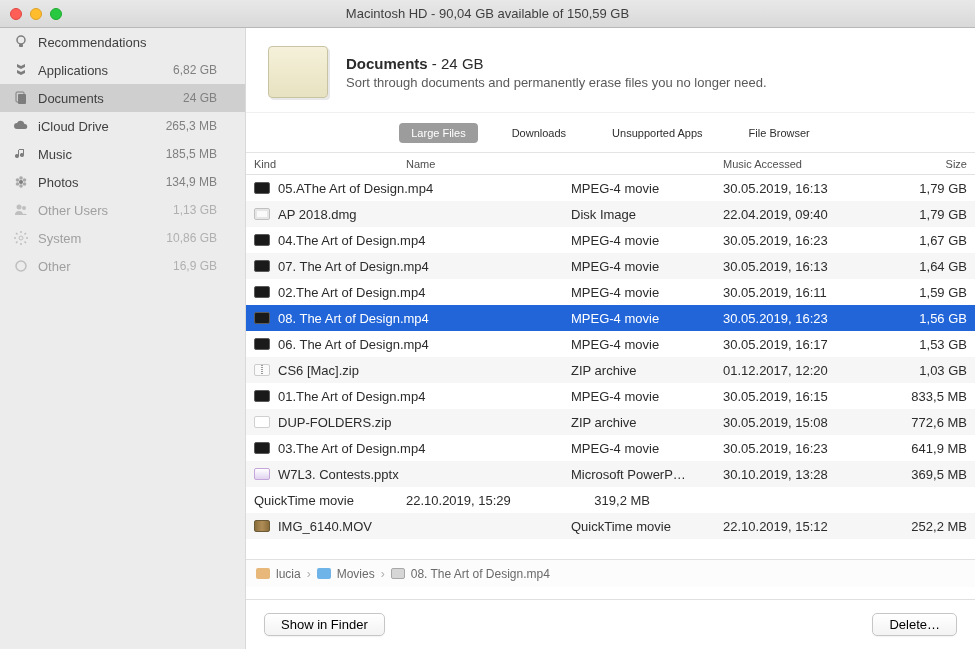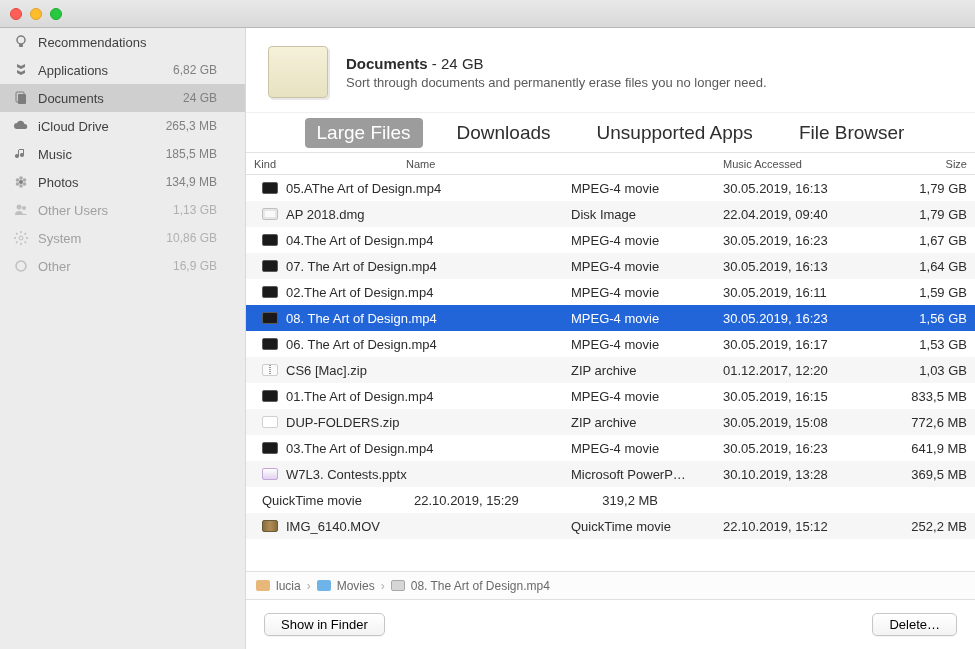--- a/index.html
+++ b/index.html
@@ -29,63 +29,64 @@
 
 .header-panel { padding: 18px 22px 14px 22px; display: flex; align-items: center; gap: 18px; border-bottom: 1px solid #f0f0f0; }
 .folder-icon-lg { width: 60px; height: 52px; background: linear-gradient(#f5f1da, #e7e2c0); border: 1px solid #c8c3a3; border-radius: 4px; position: relative; box-shadow: 2px 2px 0 #e8e8e8; }
 .folder-icon-lg::before { content: ""; position: absolute; left: -6px; top: -6px; width: 60px; height: 52px; background: linear-gradient(#f5f1da, #e7e2c0); border: 1px solid #c8c3a3; border-radius: 4px; z-index: -1; }
 .header-text { flex: 1; }
 .header-title { font-size: 15px; color: #2c2c2c; }
 .header-title b { font-weight: 700; }
 .header-sub { font-size: 13px; color: #5a5a5a; margin-top: 3px; }
 
 .tabs { height: 40px; display: flex; align-items: center; justify-content: center; gap: 22px; border-bottom: 1px solid #e3e3e3; }
-.tab { font-size: 19px; color: #2e2e2e; padding: 4px 12px; border-radius: 4px; cursor: default; }
+.tab { font-size: 11px; color: #2e2e2e; padding: 4px 12px; border-radius: 4px; cursor: default; }
 .tab.active { background: #9c9c9c; color: #fff; }
 
 .table-wrap { flex: 1; overflow: auto; }
 .thead { display: flex; height: 22px; background: #fff; border-bottom: 1px solid #e1e1e1; font-size: 11px; color: #4f4f4f; }
 .th, .td { display: flex; align-items: center; padding: 0 8px; }
 .col-name { flex: 1; min-width: 0; }
 .col-kind { width: 152px; }
 .col-date { width: 164px; }
 .col-size { width: 96px; justify-content: flex-end; }
-.tbody .row { display: flex; height: 26px; font-size: 13px; color: #2c2c2c; padding-left: 8px; }
+.tbody .row { display: flex; height: 26px; font-size: 13px; color: #2c2c2c; }
 .tbody .row:nth-child(even) { background: #f6f6f6; }
 .tbody .row.selected { background: #2165d9; color: #fff; }
 .file-icon { width: 16px; height: 12px; margin-right: 8px; flex-shrink: 0; display: inline-block; border-radius: 2px; }
 .fi-video { background: #1a1a1a; border: 1px solid #5a5a5a; }
 .fi-dmg { background: #fafafa; border: 1px solid #c0c0c0; box-shadow: inset 0 0 0 2px #e6e6e6; }
 .fi-zip { background: #fafafa; border: 1px solid #ccc; position: relative; }
 .fi-zip::after { content: ""; position: absolute; left: 6px; top: 0; bottom: 0; width: 2px; background: repeating-linear-gradient(#999 0 1px, transparent 1px 2px); }
 .fi-doc { background: #fff; border: 1px solid #d0d0d0; }
 .fi-pptx { background: linear-gradient(#fff, #e0d3f0); border: 1px solid #c5a6db; }
 .fi-mov { background: linear-gradient(90deg, #8a6d3b, #b08d57, #8a6d3b); border: 1px solid #6b5a36; }
 .td.col-name { overflow: hidden; white-space: nowrap; text-overflow: ellipsis; }
 .td.col-kind { overflow: hidden; white-space: nowrap; text-overflow: ellipsis; }
 
 .breadcrumb { height: 28px; border-top: 1px solid #e1e1e1; display: flex; align-items: center; padding: 0 10px; font-size: 12px; color: #6a6a6a; gap: 6px; background: #fcfcfc; }
 .bc-sep { color: #b0b0b0; }
 .bc-icon { width: 14px; height: 11px; display: inline-block; border-radius: 2px; }
 .bc-home { background: #e8b87a; }
 .bc-folder { background: #6fb4e8; }
 .bc-file { background: #d6d6d6; border: 1px solid #a8a8a8; }
 
-.footer { height: 50px; border-top: 1px solid #e0e0e0; display: flex; align-items: center; padding: 12px 18px; justify-content: space-between; background: #fff; }
+.footer { height: 50px; border-top: 1px solid #e0e0e0; display: flex; align-items: center; padding: 12px 18px; justify-content: space-between; background: #fff; margin-top: 12px; }
 .btn { font-size: 13px; padding: 3px 16px; background: linear-gradient(#fff, #f3f3f3); border: 1px solid #c6c6c6; border-radius: 5px; cursor: default; box-shadow: 0 1px 1px rgba(0,0,0,0.05); }
 </style>
 </head>
 <body>
 
 <div class="titlebar">
   <div class="traffic-lights">
     <div class="tl red"></div>
     <div class="tl yellow"></div>
     <div class="tl green"></div>
   </div>
+  <div class="title">Macintosh HD - 90,04 GB available of 150,59 GB</div>
 </div>
 
 <div class="window-body">
   <div class="sidebar" id="sidebar">
       <div class="sb-item">
         <span class="sb-icon">
           <svg viewBox="0 0 16 16" width="16" height="16" fill="currentColor">
             <circle cx="8" cy="6" r="4" fill="none" stroke="currentColor" stroke-width="1.5"></circle>
             <rect x="6" y="10" width="4" height="3" rx="1"></rect>
           </svg>

